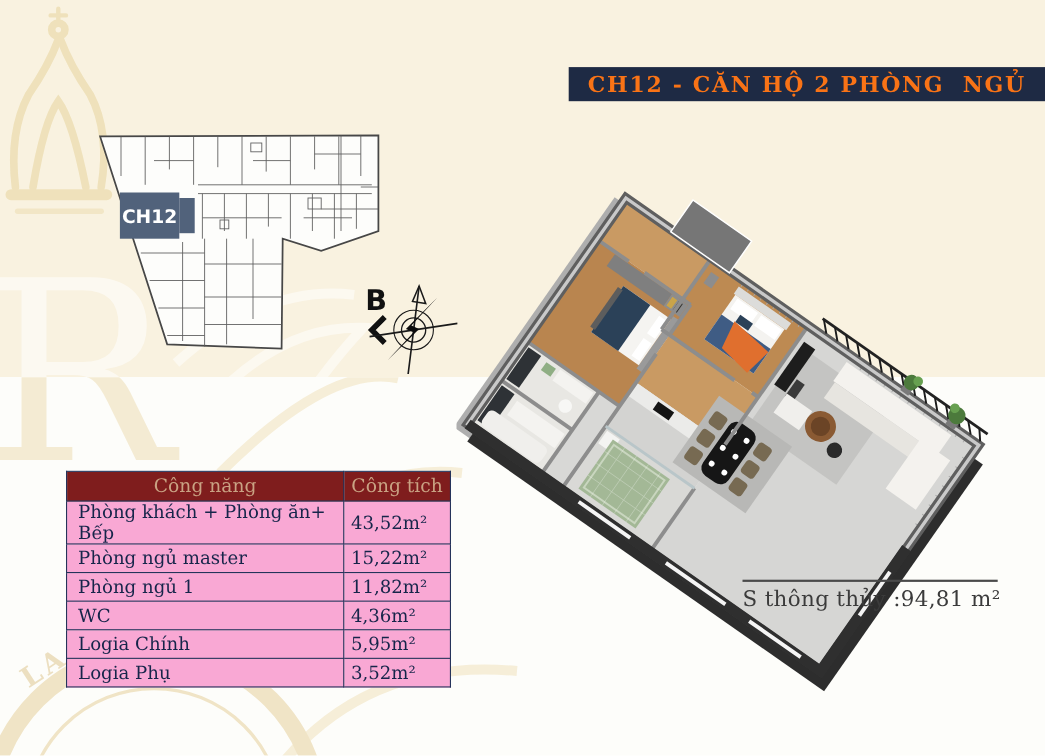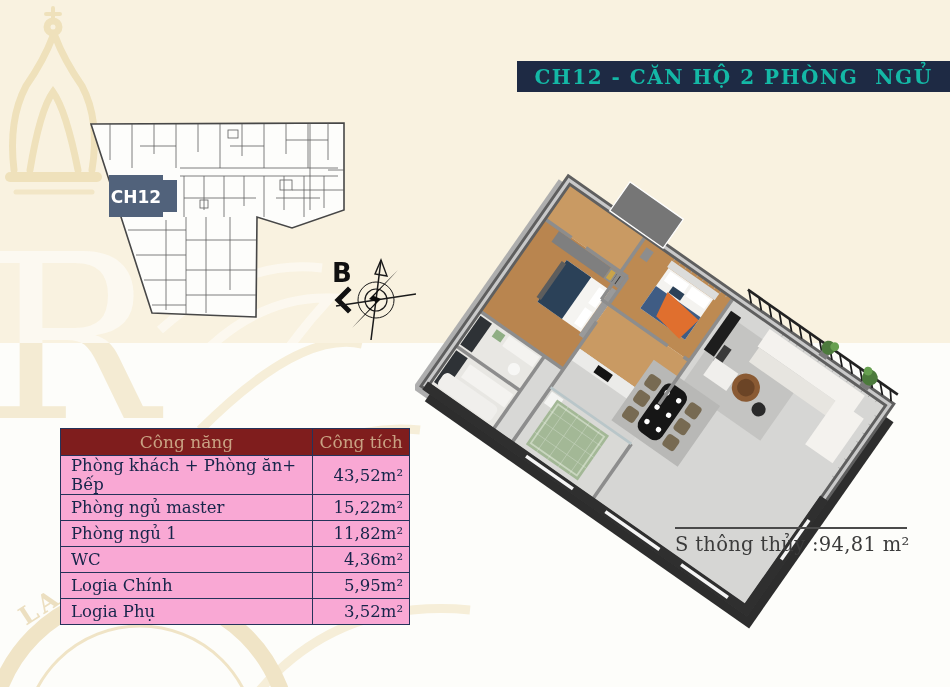--- a/index.html
+++ b/index.html
@@ -3,30 +3,30 @@
 <meta charset="utf-8">
 <style>
   * { margin:0; padding:0; box-sizing:border-box; }
   body { width:950px; height:687px; font-family:"DejaVu Serif", serif; }
   .page { position:relative; width:950px; height:687px; overflow:hidden;
           background:linear-gradient(#f9f2e0 0, #f9f2e0 343px, #fdfdfa 343px, #fdfdfa 100%); }
   .layer { position:absolute; left:0; top:0; }
 
   .banner { position:absolute; left:517px; top:61px; width:433px; height:31px;
             background:#1e2a44; display:flex; align-items:center; justify-content:center; }
-  .banner span { color:#14b8a6; font-size:20px; letter-spacing:1.5px; white-space:pre; font-weight:600; }
+  .banner span { color:#f97316; font-size:20px; letter-spacing:1.5px; white-space:pre; font-weight:600; }
 
   .spec-table { position:absolute; left:60px; top:428px; width:350px;
                 border-collapse:collapse; background:#fff; }
   .spec-table th { background:#7f1d1d; color:#c9a283; font-weight:normal; font-size:17px;
                    height:27px; border:1.6px solid #25335a; }
   .spec-table th + th { border-left:1px solid #dfe3ea; }
   .spec-table td { font-size:16.5px; color:#16254a; height:26px; background:#f9a8d4;
                    border:1.6px solid #25335a; padding:0 4px 0 10px; }
-  .spec-table td.area { text-align:right; padding:0 6px; width:97px; }
+  .spec-table td.area { text-align:left; padding:0 6px; width:97px; }
 
   .summary { position:absolute; left:675px; top:524px; width:236px; color:#3b3b3b;
              font-size:19.5px; letter-spacing:0.3px; }
   .summary .sep { border-top:2px solid #4a4a4a; margin:3px 0 4px 0; width:232px; }
 
   svg { position:absolute; }
   svg text { font-family:"DejaVu Serif", serif; }
   .lbl-sans { font-family:"DejaVu Sans", sans-serif; }
 </style>
 </head>

